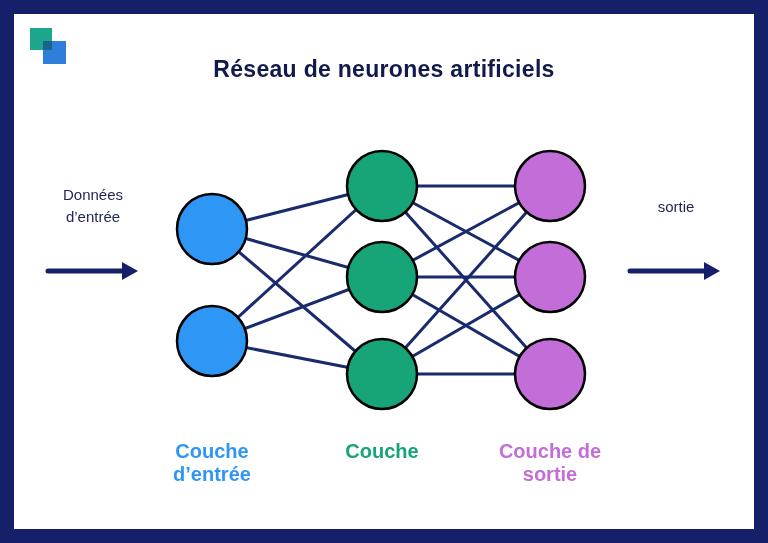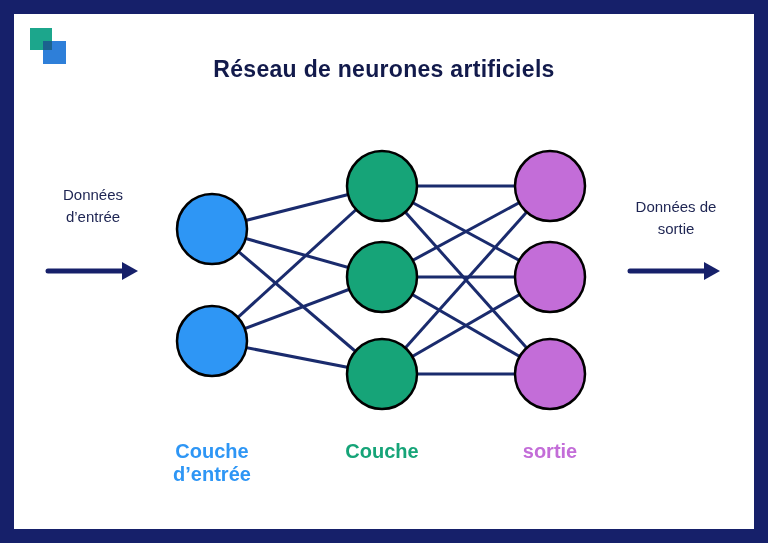--- a/index.html
+++ b/index.html
@@ -110,32 +110,32 @@
   </div>
 
   <h1 class="title" style="color: rgb(18, 26, 75);">Réseau de neurones artificiels</h1>
 
   <div class="caption left" style="color: rgb(29, 36, 82);">
     <div>Données</div>
     <div>d’entrée</div>
   </div>
 
   <div class="caption right" style="color: rgb(29, 36, 82);">
-    <div>Données de</div>
     <div>sortie</div>
   </div>
 
   <div class="layer-label input" style="color: rgb(46, 150, 245);">
     <div>Couche</div>
     <div>d’entrée</div>
   </div>
 
   <div class="layer-label hidden" style="color: rgb(22, 164, 120);">
     <div>Couche</div>
   </div>
 
   <div class="layer-label output" style="color: rgb(195, 109, 216);">
+    <div>Couche de</div>
     <div>sortie</div>
   </div>
 
   <div class="frame" style="border-color: rgb(22, 32, 106);"></div>
 
 </div>
 
 </body></html>

